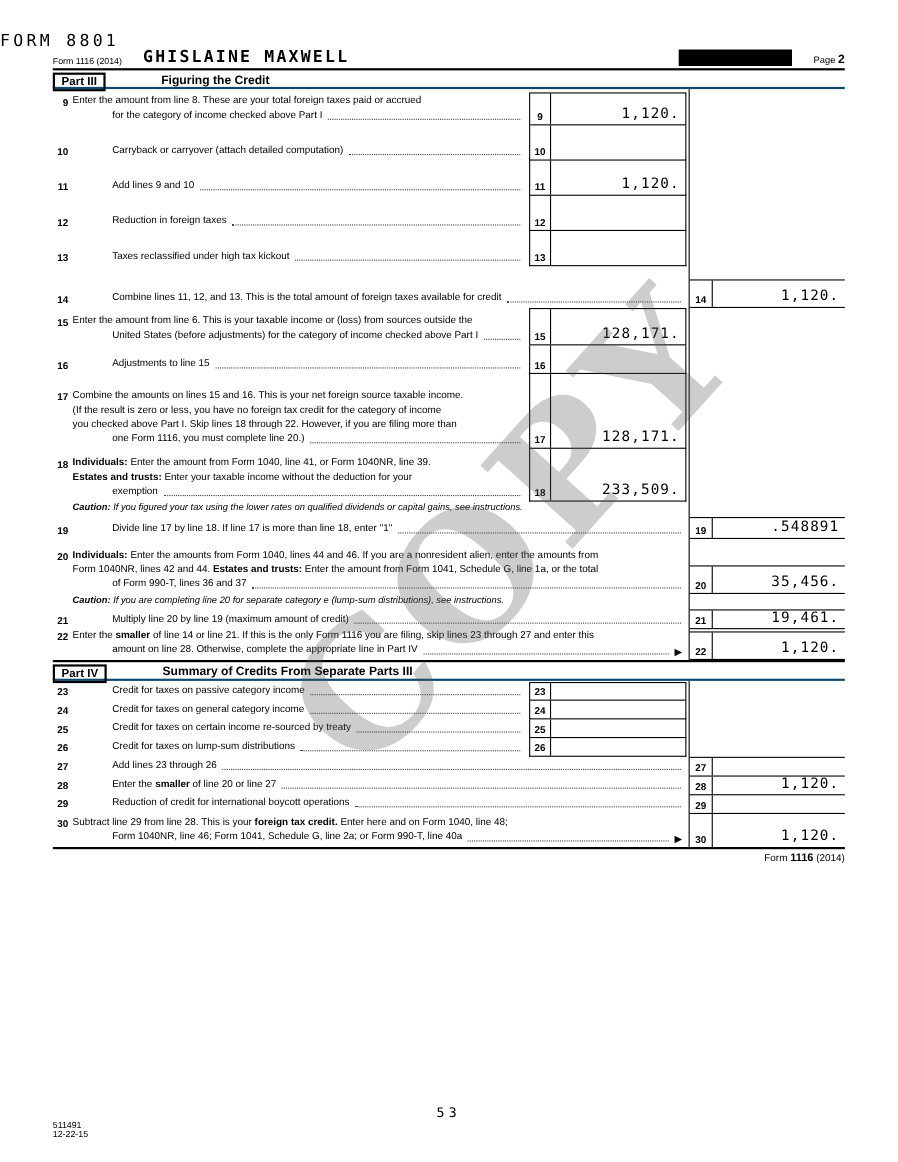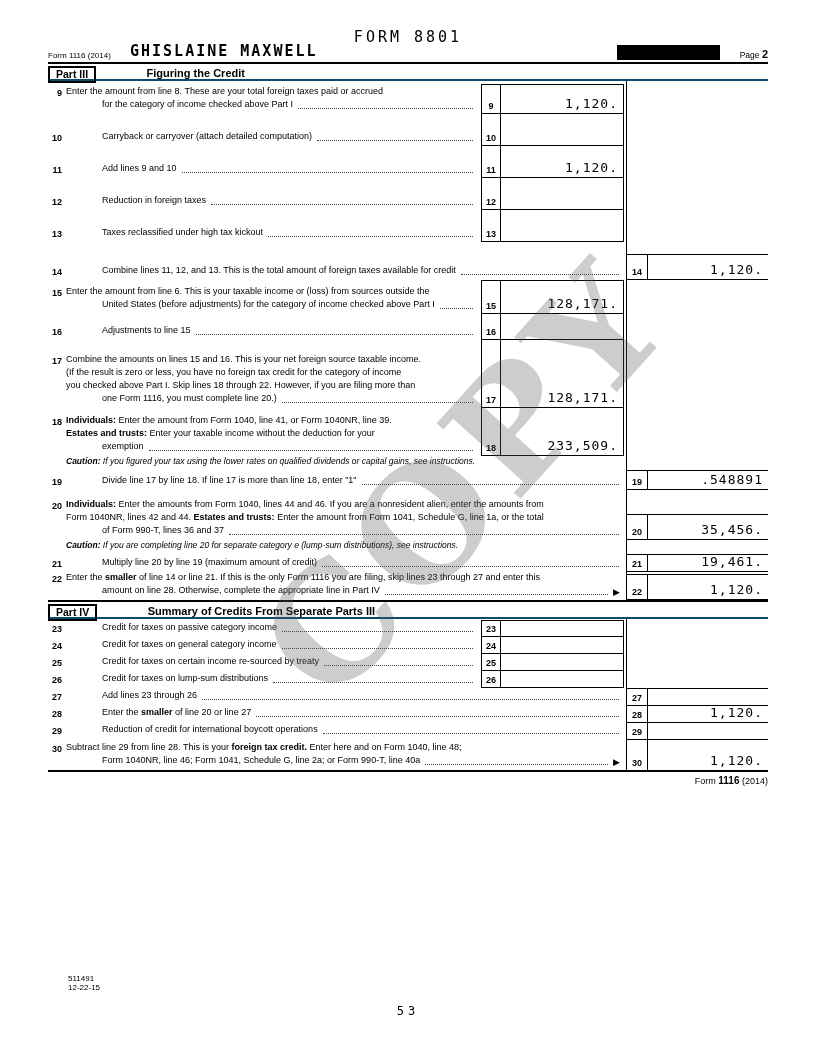--- a/index.html
+++ b/index.html
@@ -1,21 +1,21 @@
 <!DOCTYPE html>
 <html><head>
 <meta charset="utf-8">
 <style>
   * { margin:0; padding:0; box-sizing:border-box; }
   body { background:#e8e8e8; }
   .page { position:relative; width:816px; height:1056px; background:#fff; margin:0 auto;
           font-family:"Liberation Sans", sans-serif; color:#000; overflow:hidden; }
 
   
-  .formtitle { position:absolute; top:28px; left:0; width:816px; text-align:center;
+  .formtitle { position:absolute; top:28px; left:0; width:816px; text-align:left;
                font-family:"DejaVu Sans Mono", monospace; font-size:15px; letter-spacing:3px; }
   .formid { position:absolute; left:48px; top:51px; font-size:8px; }
   .tname { position:absolute; left:130px; top:42px; font-family:"DejaVu Sans Mono", monospace;
            font-size:15px; letter-spacing:2px; font-weight:bold; }
   .redact { position:absolute; left:617px; top:45px; width:103px; height:15px; background:#000; }
   .pageref { position:absolute; right:48px; top:48px; font-size:8.5px; }
   .pageref .pnum { font-weight:bold; font-size:11px; }
   .toprule { position:absolute; left:48px; top:62px; width:720px; height:2px; background:#000; }
 
   
@@ -52,21 +52,21 @@
           font-size:13px; letter-spacing:1px; }
 
   .caution { position:absolute; left:66px; width:556px; font-size:8.5px; font-style:italic; line-height:13px; }
   .cb { font-weight:bold; }
 
   .vline { position:absolute; left:626px; width:1px; background:#000; }
   .bottomrule { position:absolute; left:48px; top:770px; width:720px; height:2px; background:#000; }
   .formref { position:absolute; left:48px; width:720px; top:775px; text-align:right; font-size:9px; }
   .formref .fb { font-weight:bold; font-size:10px; }
 
-  .codes { position:absolute; left:48px; top:974px; font-size:8px; line-height:9px;margin-left:20px; }
+  .codes { position:absolute; left:48px; top:1018px; font-size:8px; line-height:9px; }
   .pageno { position:absolute; left:0; top:1004px; width:816px; text-align:center;
             font-family:"DejaVu Sans Mono", monospace; font-size:12px; letter-spacing:4px; }
 
   .watermark { position:absolute; left:120px; top:390px; width:680px; height:170px;
                text-align:center; font-family:"DejaVu Serif", serif; font-size:155px; font-weight:bold;
                color:rgba(90,90,90,0.30); transform:rotate(-48deg); transform-origin:center;
                letter-spacing:8px; pointer-events:none; z-index:5; }
 </style>
 </head>
 <body>

